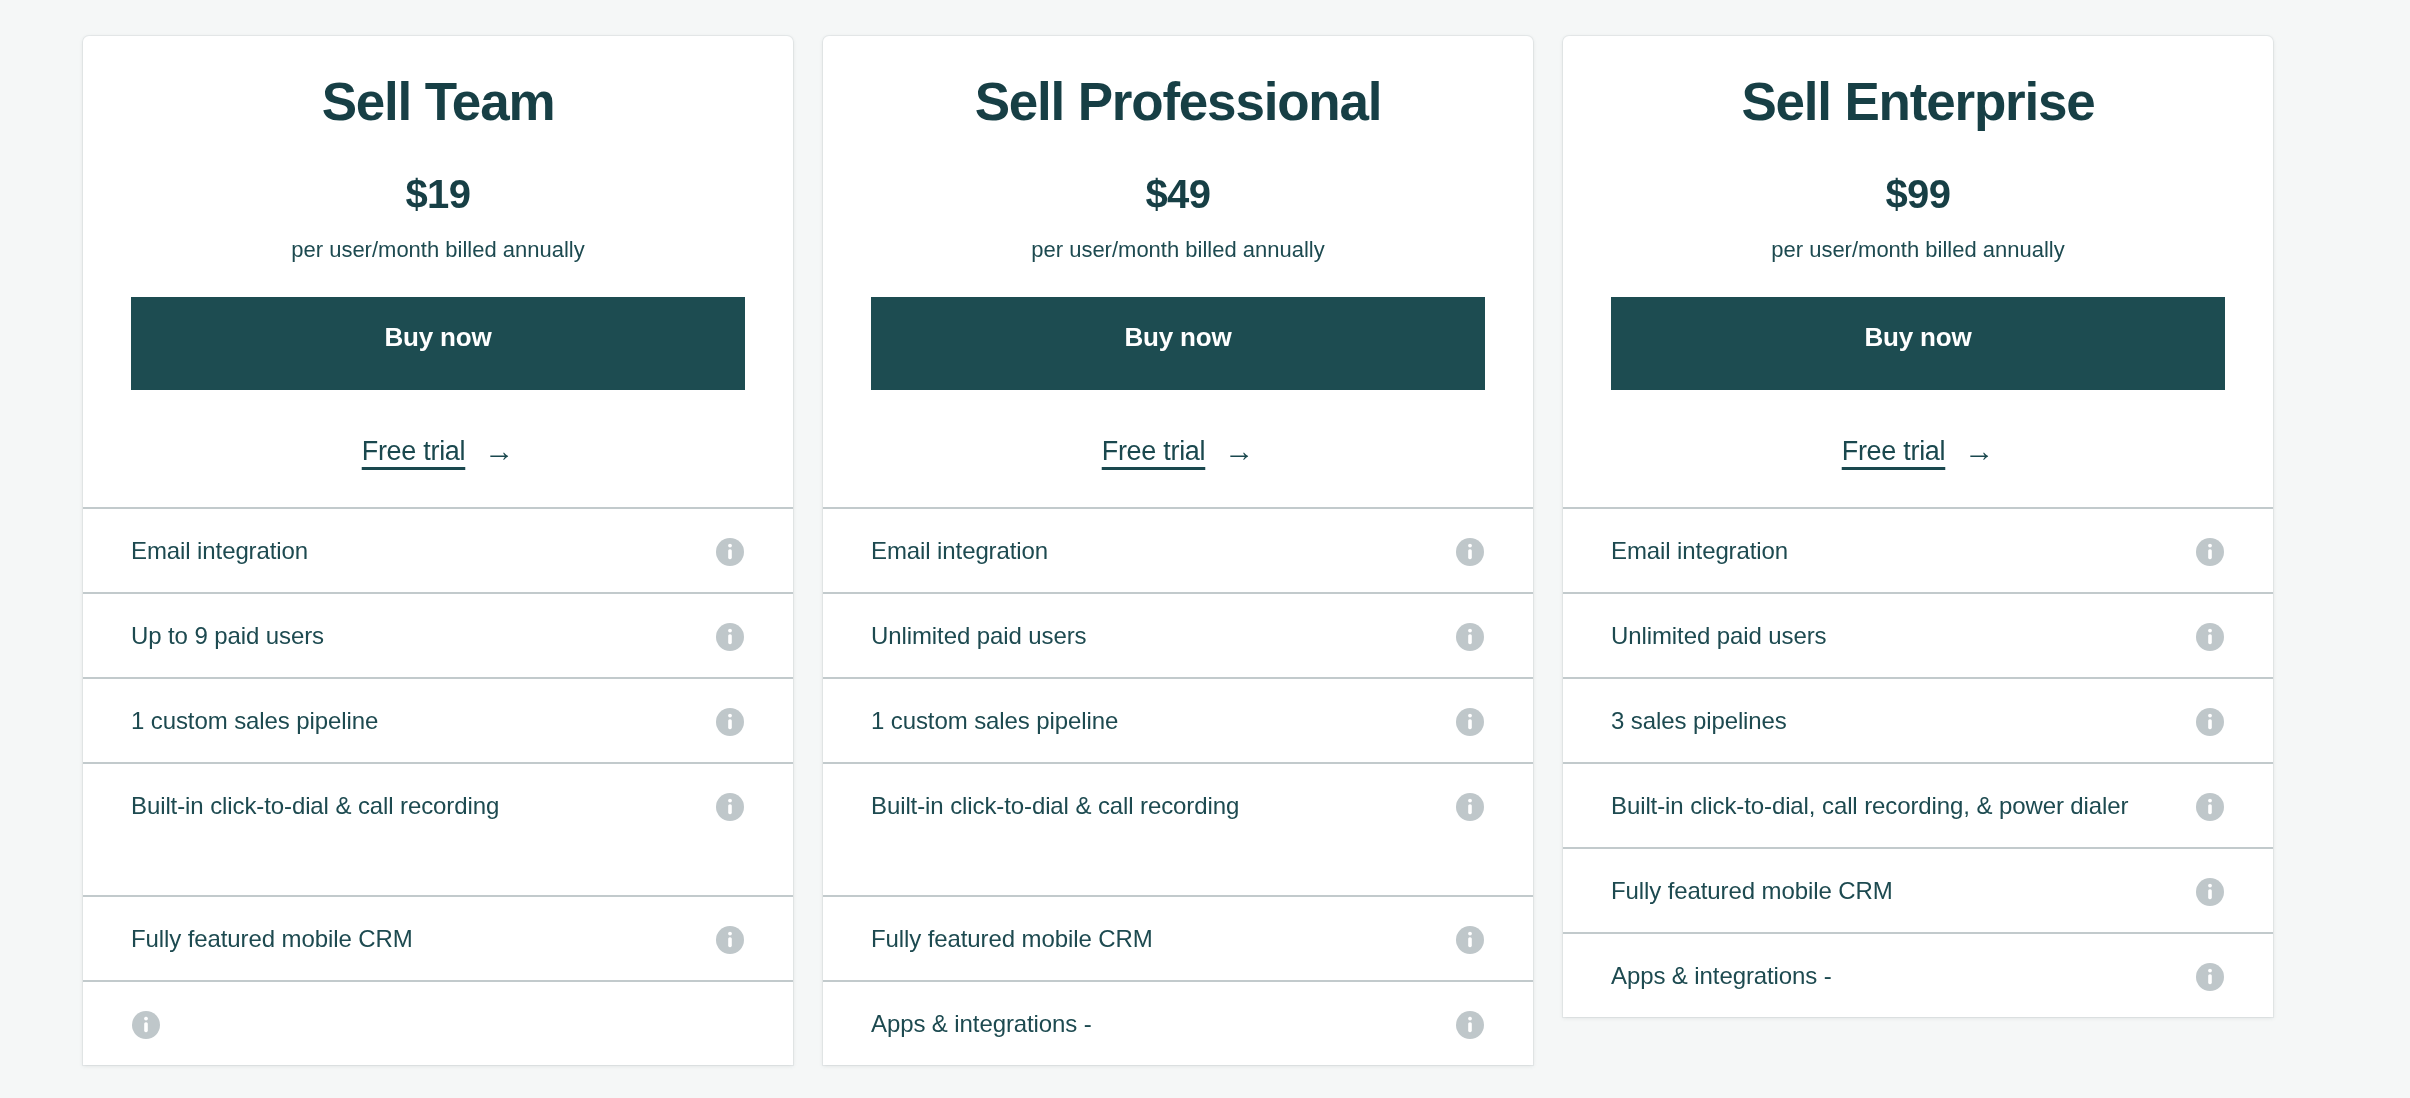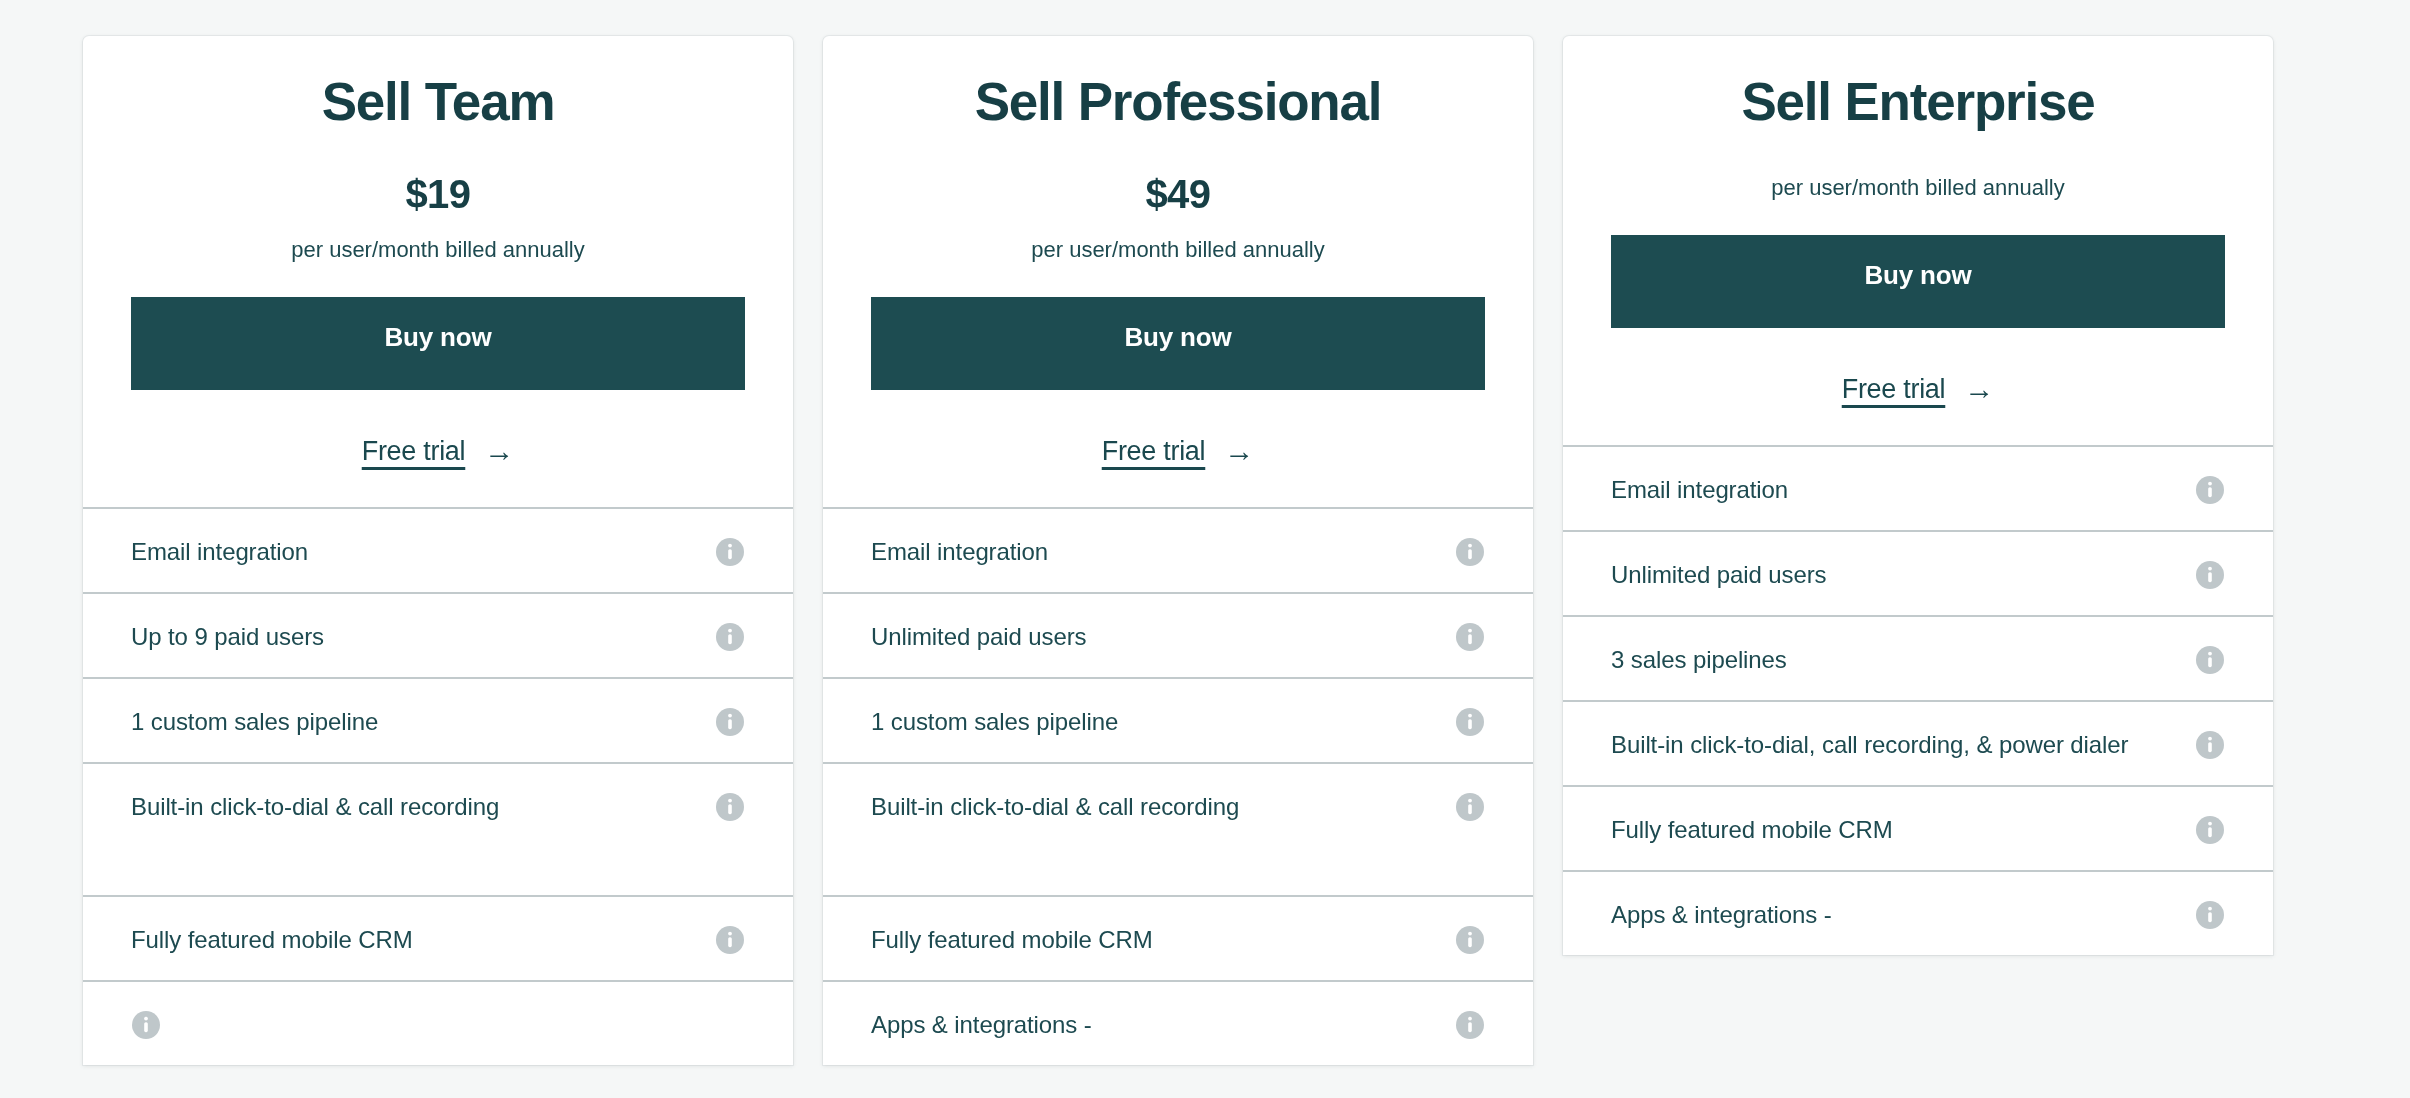--- a/index.html
+++ b/index.html
@@ -99,21 +99,21 @@
     font-size:30px;
     line-height:1;
     display:inline-block;
     transform:translateY(-1px);
   }
   .features{
     border-top:2px solid #c2cacc;
   }
   .feature-row{
     display:flex;
-    align-items:flex-end;
+    align-items:center;
     justify-content:space-between;
     gap:18px;
     padding:25px 48px 25px 48px;
     border-bottom:2px solid #c2cacc;
     min-height:32px;
   }
   .feature-row:last-child{border-bottom:0;}
   .feature-row.tall{padding-bottom:73px;gap:29px;}
   .feature-text{
     font-size:24px;
@@ -285,20 +285,21 @@
                 <circle cx="15" cy="8.6" r="1.9" fill="#ffffff"></circle>
                 <rect x="13.2" y="12.2" width="3.6" height="10" rx="1.6" fill="#ffffff"></rect>
               </svg>
             </span>
           </div>
         </div>
       </div>
       <div class="card">
         <div class="card-head">
           <h2 class="plan-title">Sell Enterprise</h2>
+          <div class="plan-price">$99</div>
           <div class="plan-period">per user/month billed annually</div>
           <button class="buy-btn">Buy now</button>
           <div class="free-trial-wrap">
             <a class="free-trial" href="#">
               <span class="ft-text">Free trial</span>
               <span class="ft-arrow">→</span>
             </a>
           </div>
         </div>
         <div class="features">

